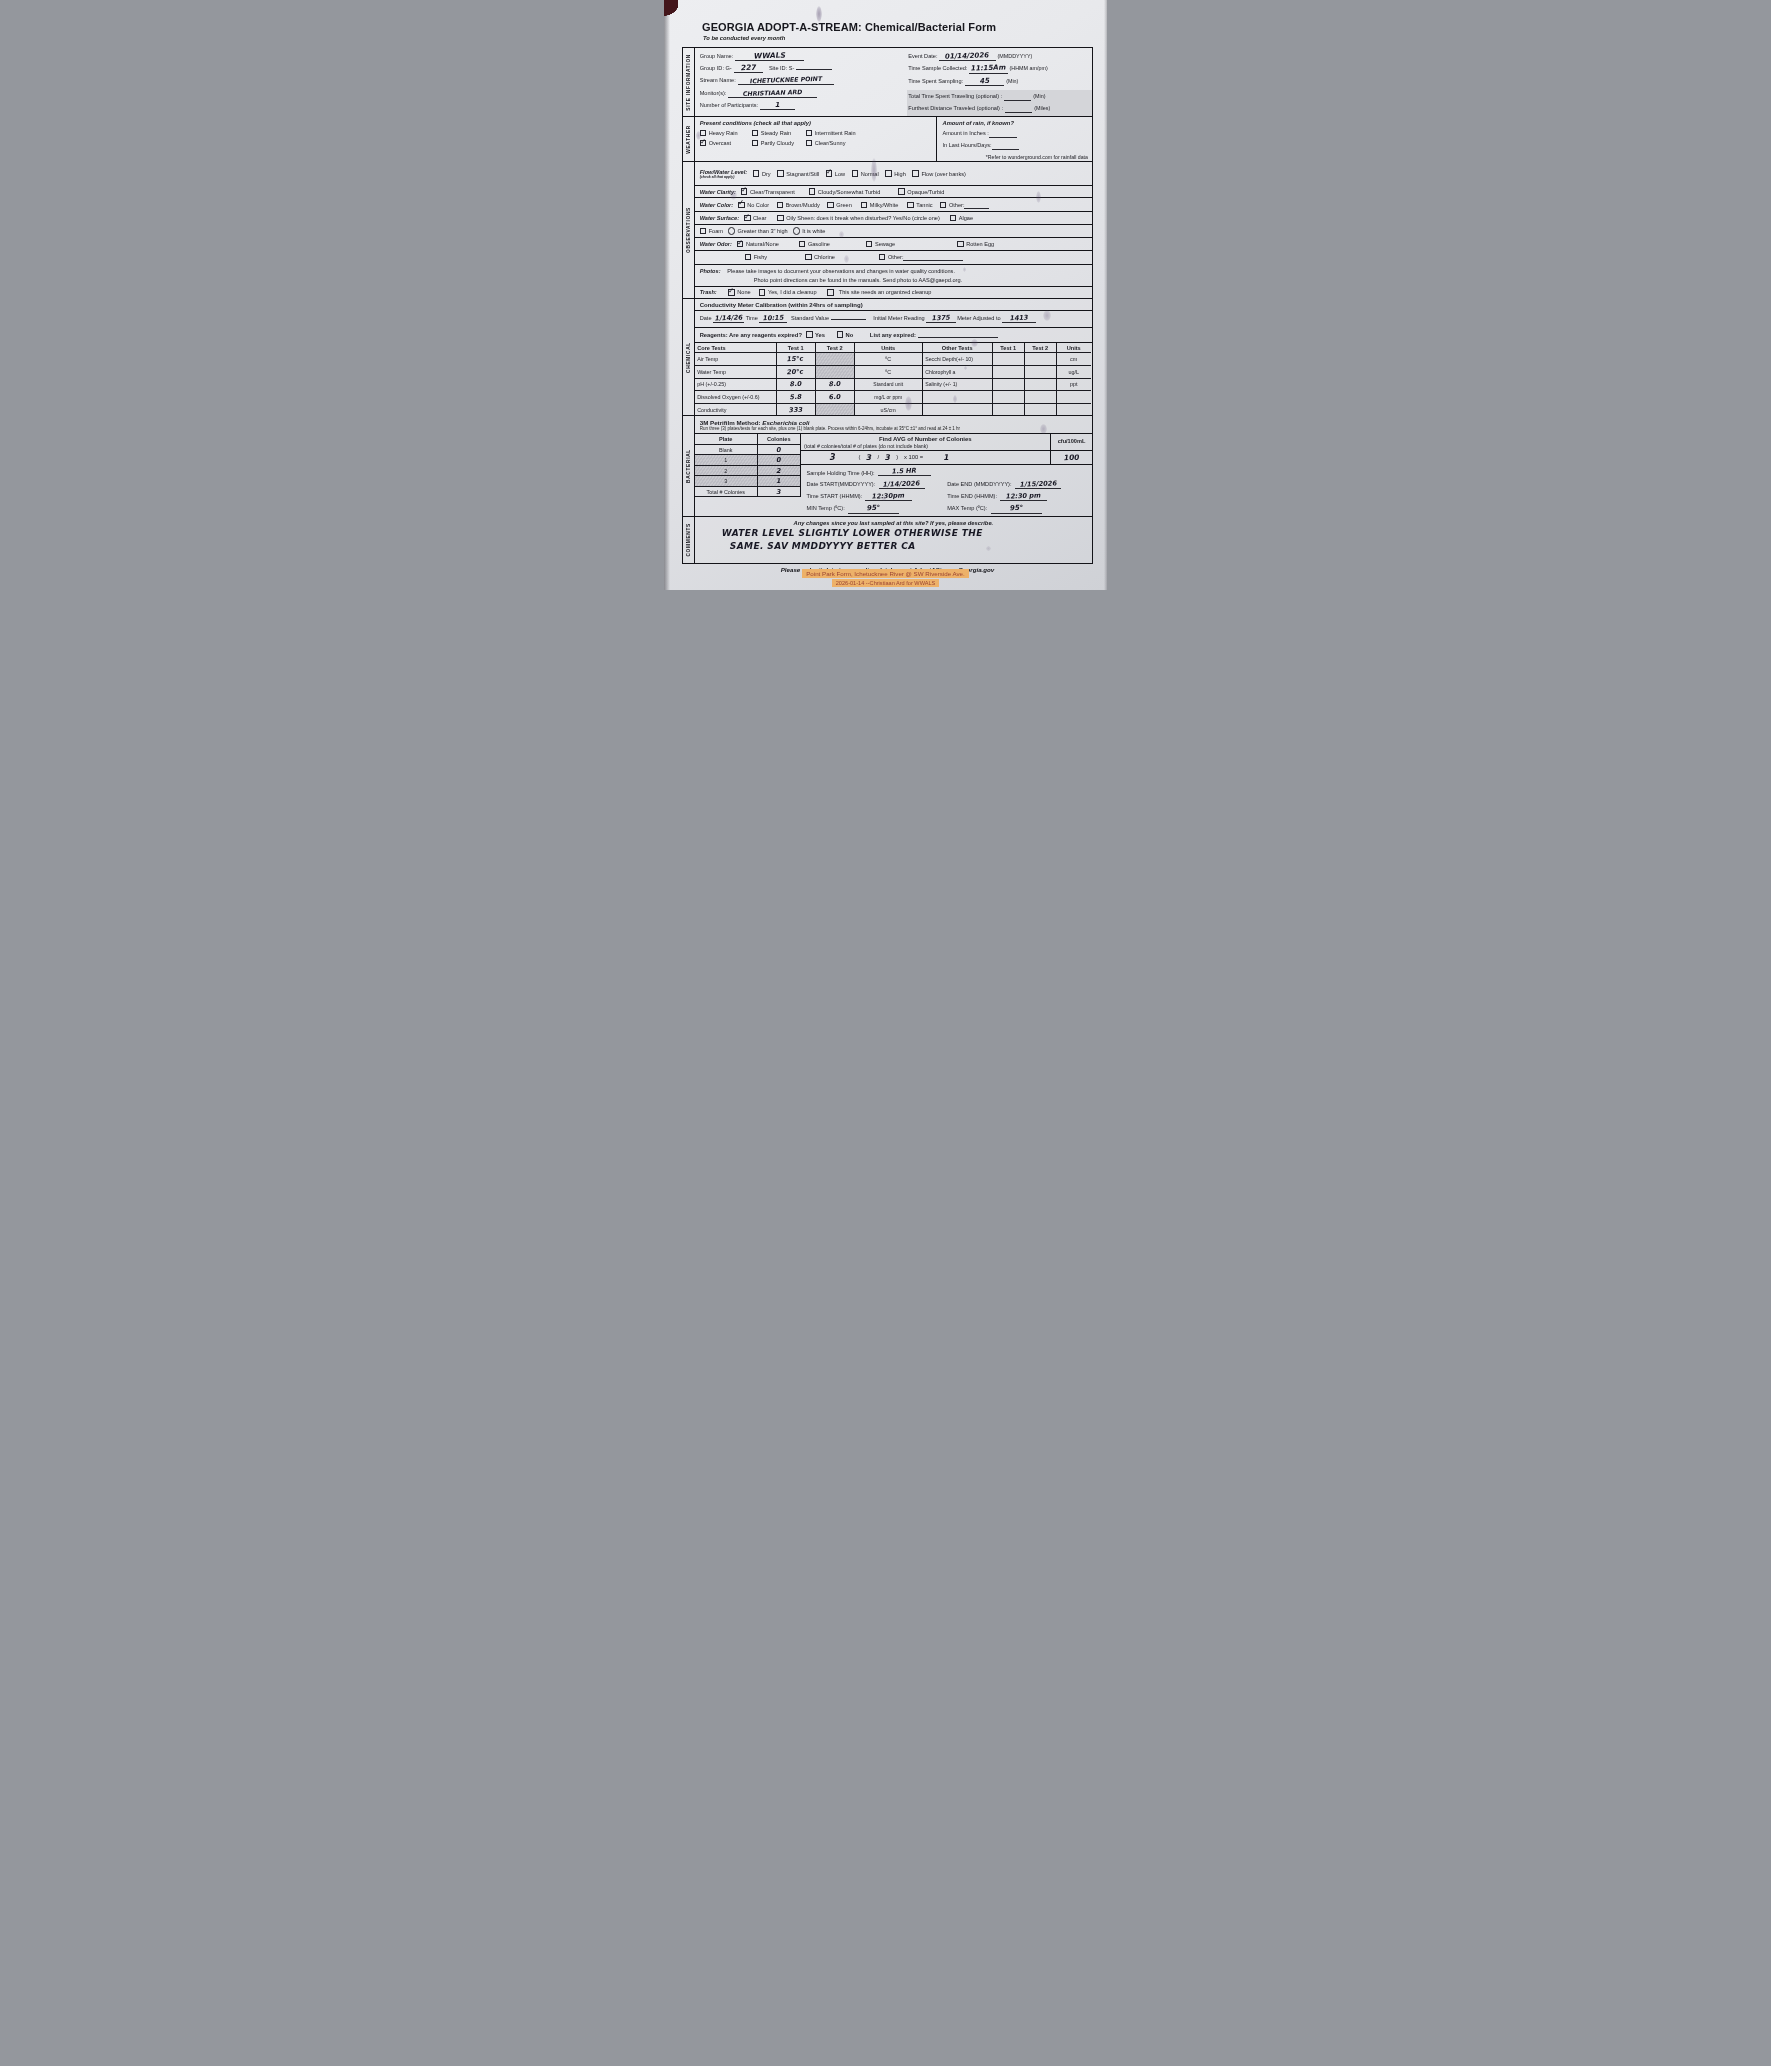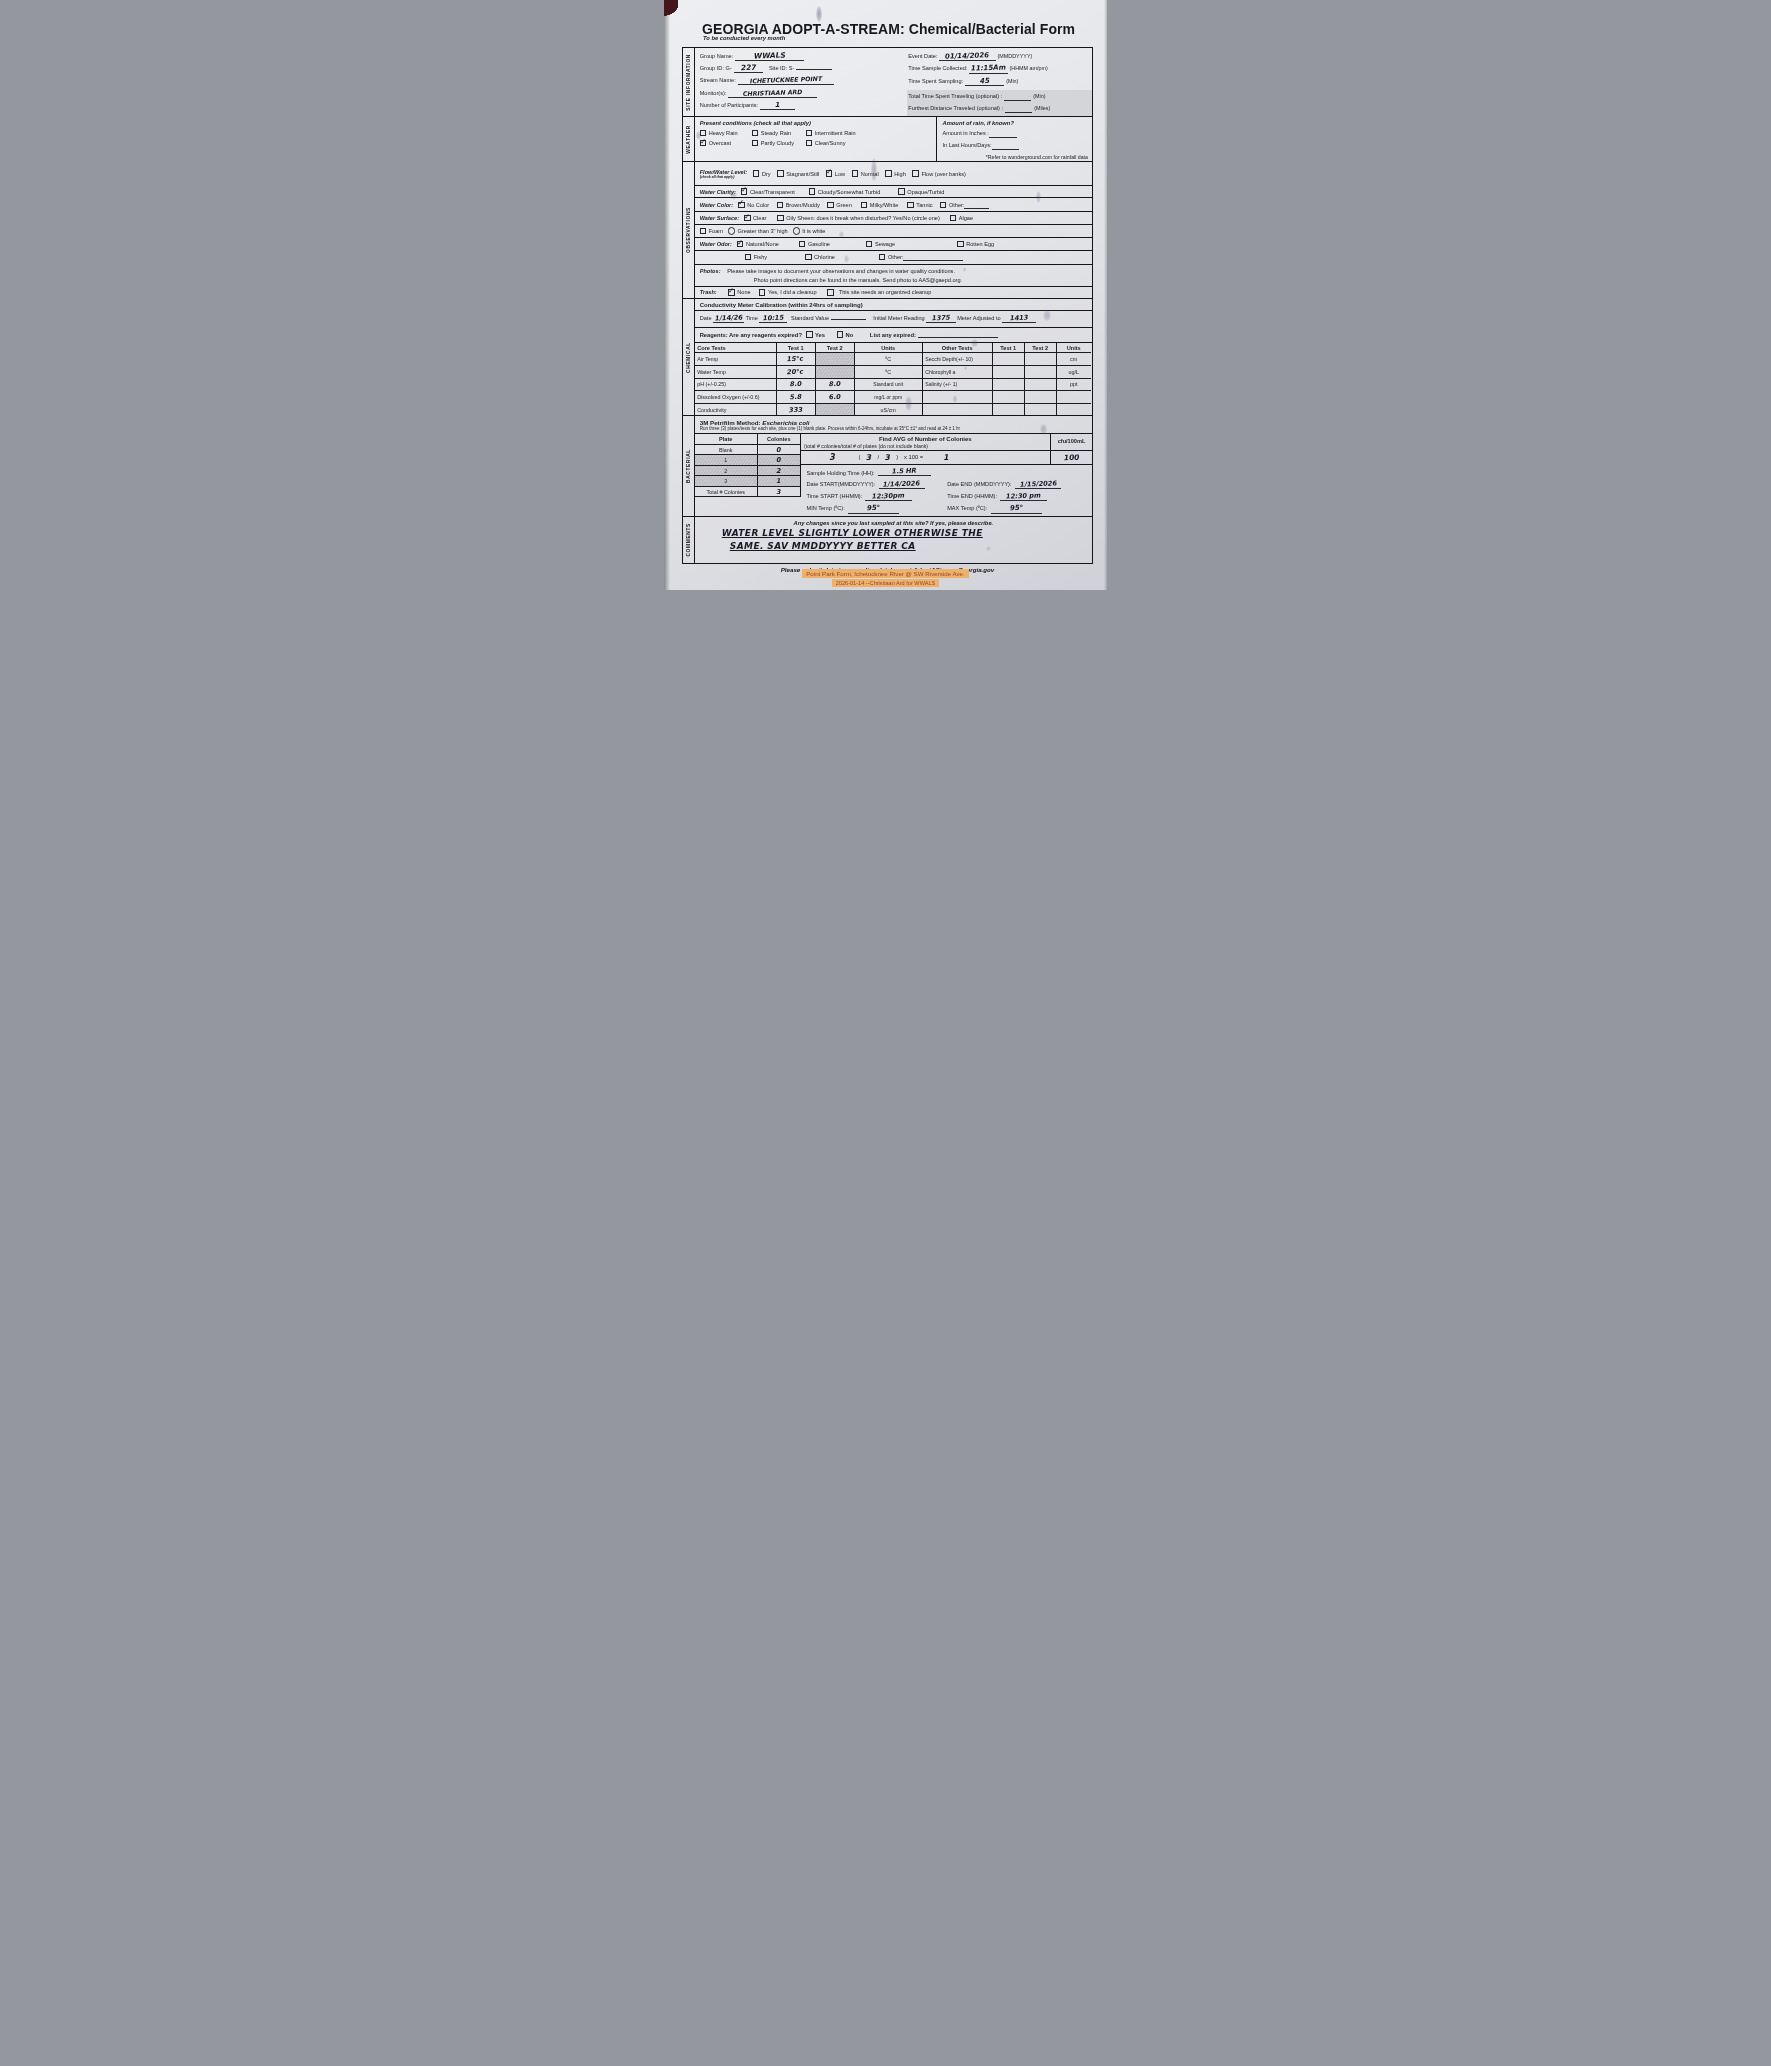--- a/index.html
+++ b/index.html
@@ -5,21 +5,21 @@
   html,body{margin:0;padding:0;}
   body{background:#94979d;font-family:"Liberation Sans",sans-serif;color:#1c1c22;}
   .photo{position:relative;width:443px;height:590px;margin:0 auto;overflow:hidden;
     background:linear-gradient(150deg,#edeef1 0%,#e8e9ec 30%,#dfe0e4 60%,#cfd1d6 100%);}
   .photo::before{content:"";position:absolute;left:0;top:0;bottom:0;width:5.8px;
     background:linear-gradient(90deg,rgba(35,35,42,.45),rgba(35,35,42,0));pointer-events:none;}
   .photo::after{content:"";position:absolute;right:0;top:0;bottom:0;width:3.3px;
     background:linear-gradient(270deg,rgba(35,35,42,.25),rgba(35,35,42,0));pointer-events:none;}
   .corner{position:absolute;left:0;top:0;width:14px;height:21.5px;
     background:radial-gradient(circle at 0 0,#43161b 60%,rgba(67,22,27,0) 61%);}
-  .title{position:absolute;left:38px;top:20.7px;font-size:14px;font-weight:bold;letter-spacing:0.1px;color:#17171d;}
+  .title{position:absolute;left:38px;top:20.7px;font-size:11px;font-weight:bold;letter-spacing:0.1px;color:#17171d;}
   .subtitle{position:absolute;left:39px;top:35px;font-size:5.8px;font-weight:bold;font-style:italic;color:#222;}
   .stack{position:absolute;left:18px;top:47px;width:411px;}
   .form{border:1.2px solid #141419;background:rgba(255,255,255,0.06);}
   .section{display:flex;border-top:1.2px solid #141419;}
   .section.first{border-top:none;}
   .side{width:10.7px;min-width:10.7px;border-right:0.8px solid #141419;display:flex;align-items:center;justify-content:center;}
   .side span{writing-mode:vertical-rl;transform:rotate(180deg);font-weight:bold;font-size:4.8px;letter-spacing:0.7px;color:#17171d;}
   .content{flex:1;min-width:0;position:relative;}
   .lbl{font-size:5.6px;}
   .fmt{font-size:5.4px;}
@@ -76,21 +76,21 @@
   .cfu{width:41px;min-width:41px;border-left:0.8px solid #141419;text-align:center;}
   .cfu-h{font-weight:bold;font-size:5.6px;padding-top:3.3px;}
   .avg-form{display:flex;border-top:0.8px solid #141419;border-bottom:0.8px solid #141419;align-items:center;min-height:12.4px;}
   .avg-left{flex:1;display:flex;align-items:center;font-size:5.8px;}
   .cfu-v{width:41px;min-width:41px;border-left:0.8px solid #141419;text-align:center;align-self:stretch;display:flex;align-items:center;justify-content:center;}
   .brow{display:flex;align-items:flex-end;padding:1.7px 4.1px 0.8px 5.8px;font-size:5.6px;min-height:10px;}
   .bhalf{flex:1;white-space:nowrap;}
   
   .comm{padding:2.5px 4.1px 3.3px;min-height:40px;}
   .prompt{text-align:center;font-weight:bold;font-style:italic;font-size:5.8px;}
-  .comm-line{margin-left:23px;margin-top:2.5px;font-size:9px;letter-spacing:0.4px;text-decoration:underline;}
+  .comm-line{margin-left:23px;margin-top:2.5px;font-size:9px;letter-spacing:0.4px;}
   .comm-line2{margin-left:31px;}
   .footer{margin-top:2.1px;text-align:center;font-weight:bold;font-style:italic;font-size:6.2px;color:#15151a;}
   
   .caption{position:absolute;left:0;right:0;bottom:3.3px;text-align:center;}
   .cap1,.cap2{display:inline-block;padding:0.8px 4.1px 1.2px;}
   .cap1{font-size:6.2px;}
   .cap2{font-size:5.6px;margin-top:0.4px;}
   .blot{position:absolute;border-radius:50%;pointer-events:none;
     background:radial-gradient(ellipse at center,rgba(86,70,108,.55) 0%,rgba(86,70,108,.28) 55%,rgba(86,70,108,0) 75%);}
 </style>

